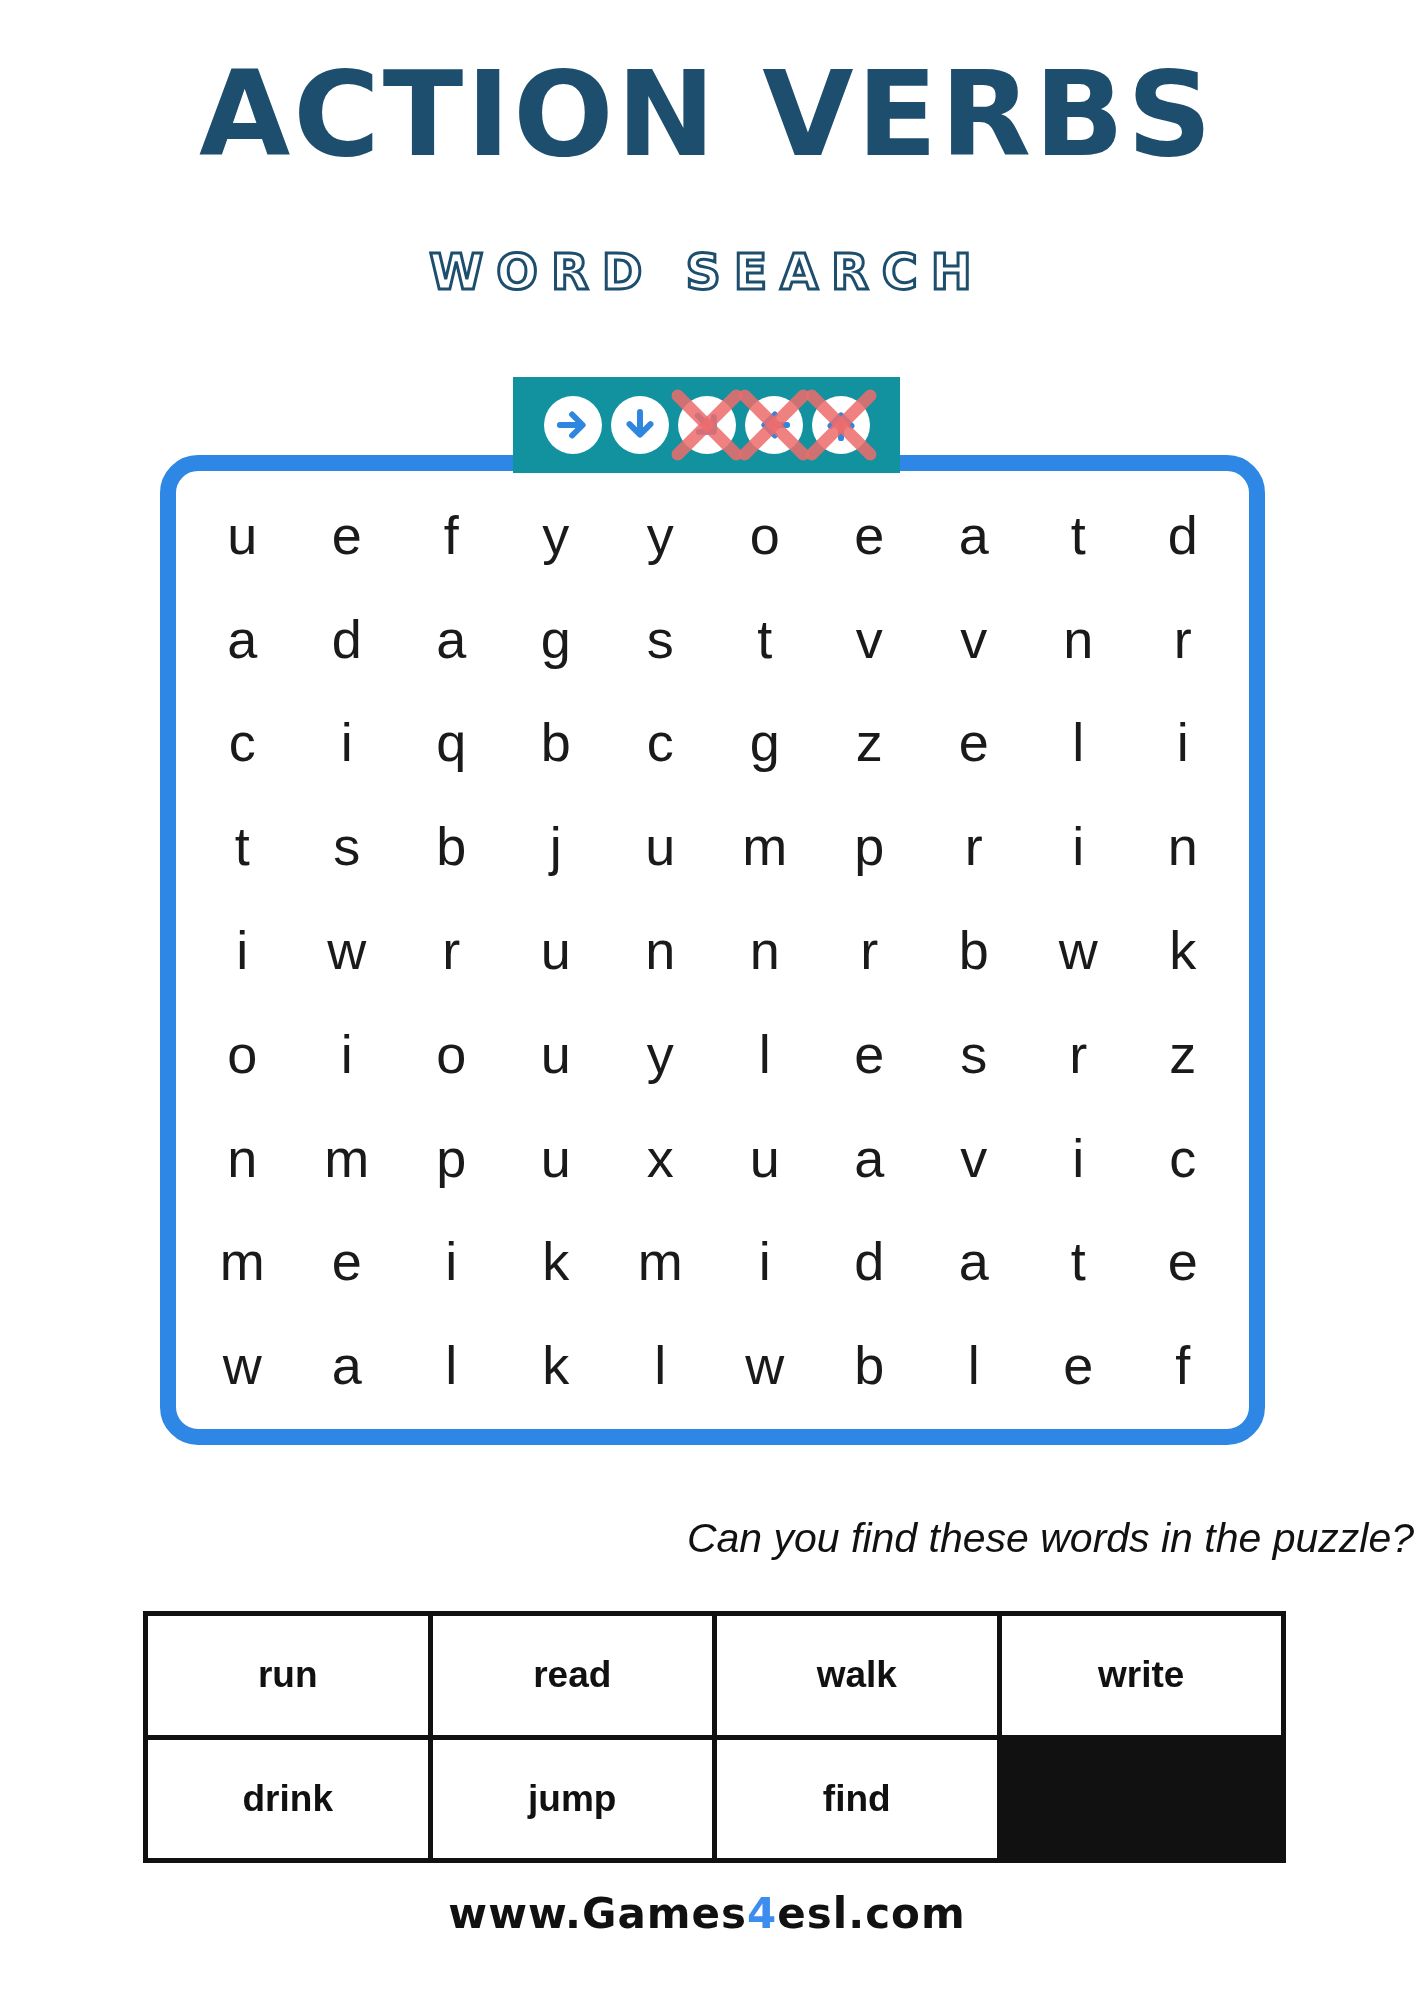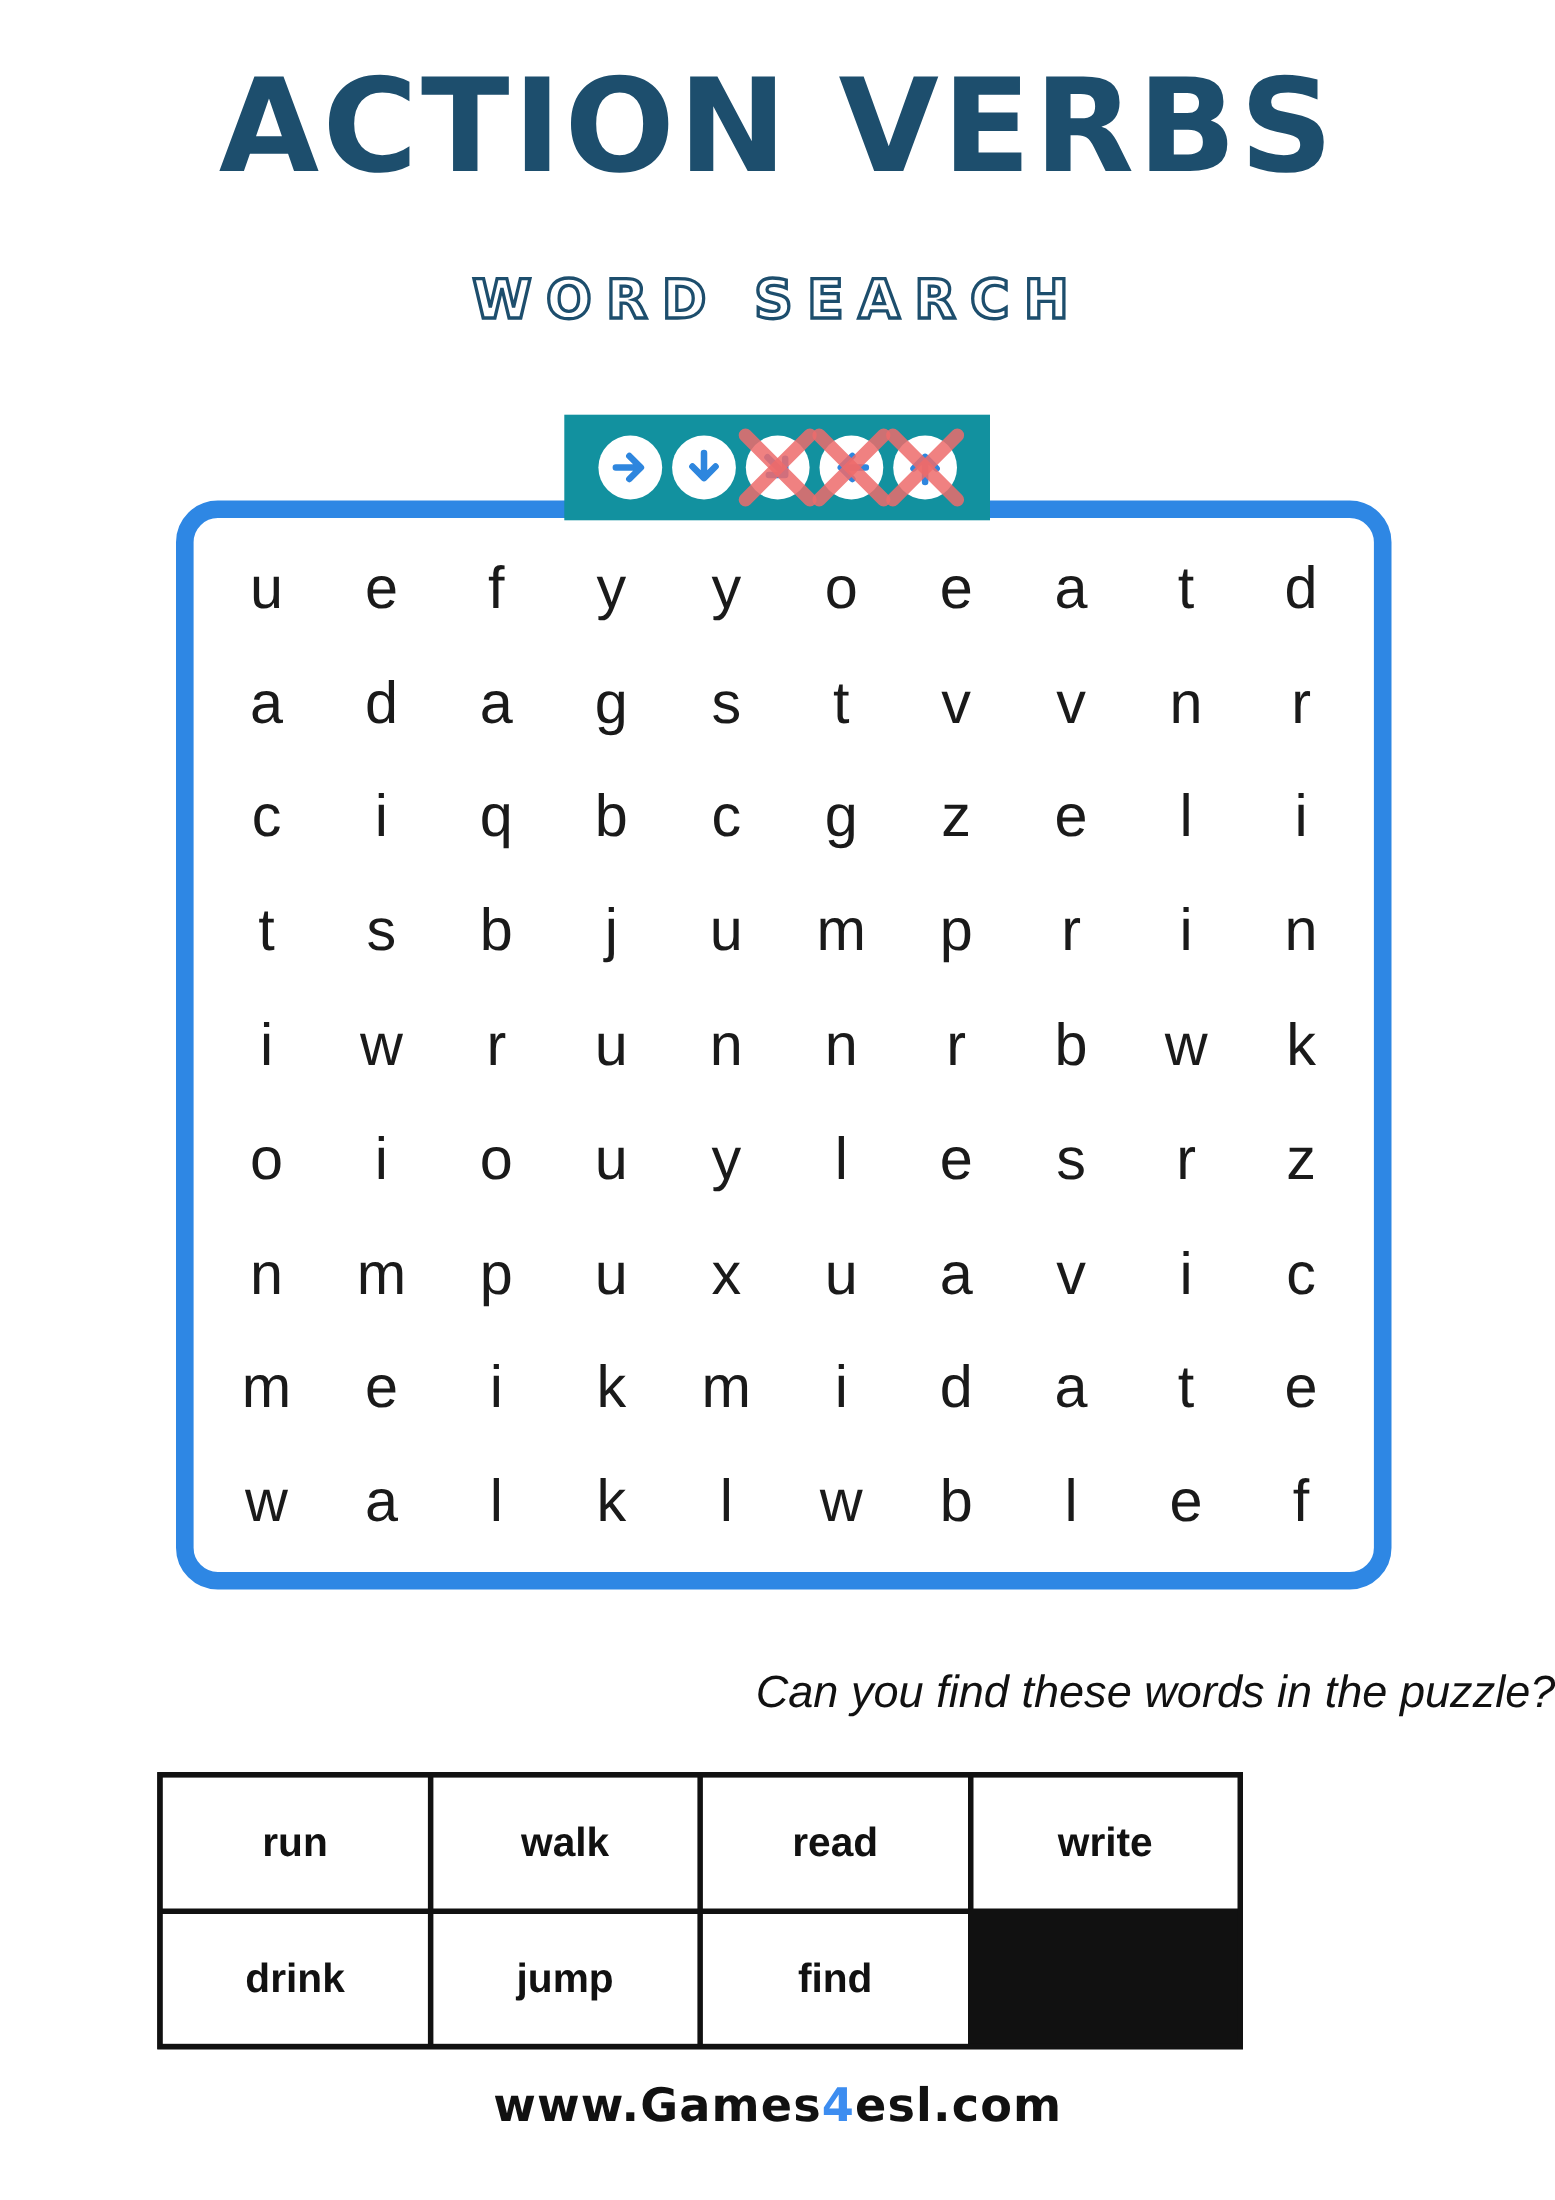--- a/index.html
+++ b/index.html
@@ -37,21 +37,21 @@
   }
   .cell{
     display:flex;align-items:center;justify-content:center;
     font-size:54px;color:#1a1a1a;line-height:1;
   }
   .question{
     position:absolute;top:1518px;left:0;width:100%;margin:0;text-align:right;
     font-style:italic;font-size:41px;color:#111111;line-height:1;
   }
   .word-table{
-    position:absolute;left:143px;top:1611px;width:987px;height:252px;
+    position:absolute;left:143px;top:1611px;width:1143px;height:252px;
     box-sizing:border-box;border:5px solid #111111;background:#111111;
     display:grid;grid-template-columns:repeat(4,1fr);grid-template-rows:repeat(2,1fr);
     gap:5px;
   }
   .word-cell{
     background:#ffffff;display:flex;align-items:center;justify-content:center;
     font-weight:bold;font-size:37px;color:#111111;
   }
   .footer{
     position:absolute;top:1893px;left:0;width:100%;margin:0;text-align:center;
@@ -209,22 +209,22 @@
       <span class="cell">b</span>
       <span class="cell">l</span>
       <span class="cell">e</span>
       <span class="cell">f</span>
     </div>
 
   <p class="question">Can you find these words in the puzzle?</p>
 
   <div class="word-table" id="word-table">
       <div class="word-cell">run</div>
+      <div class="word-cell">read</div>
       <div class="word-cell">walk</div>
-      <div class="word-cell">read</div>
       <div class="word-cell">write</div>
       <div class="word-cell">drink</div>
       <div class="word-cell">jump</div>
       <div class="word-cell">find</div>
     </div>
 
   <div class="footer"><span>www.Games</span><span class="accent">4</span><span>esl.com</span></div>
 
 </div>
 

